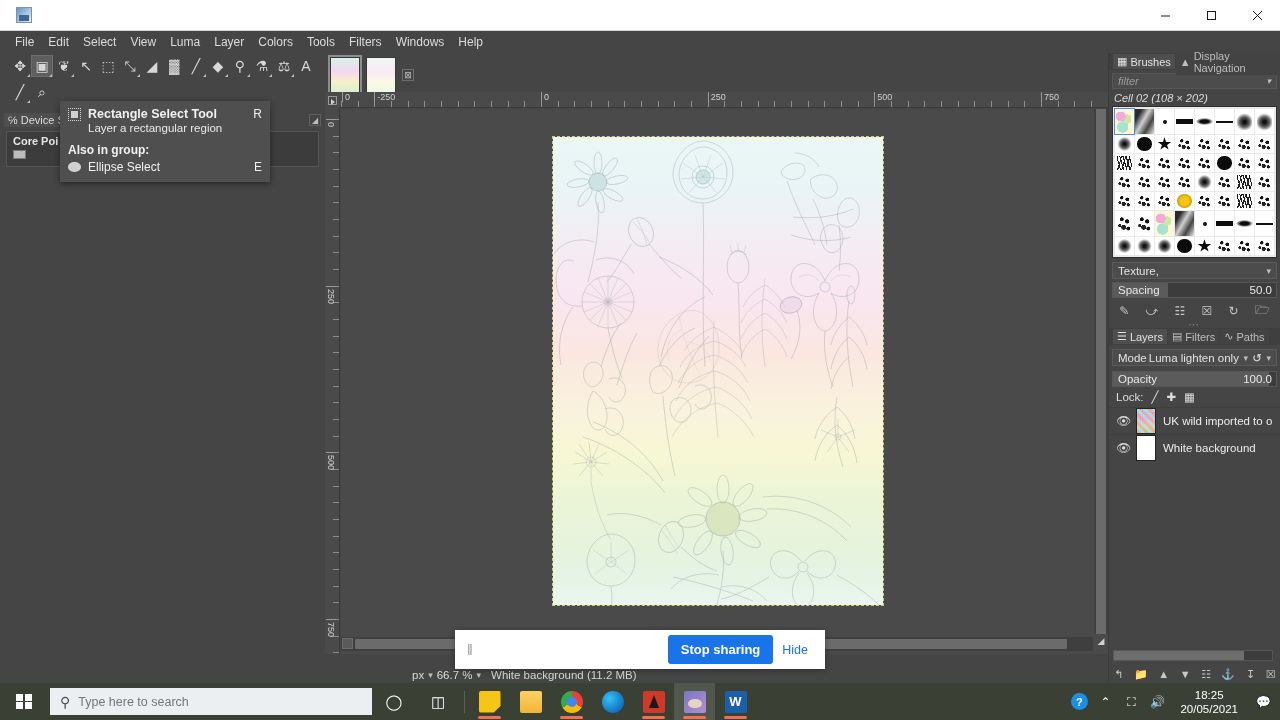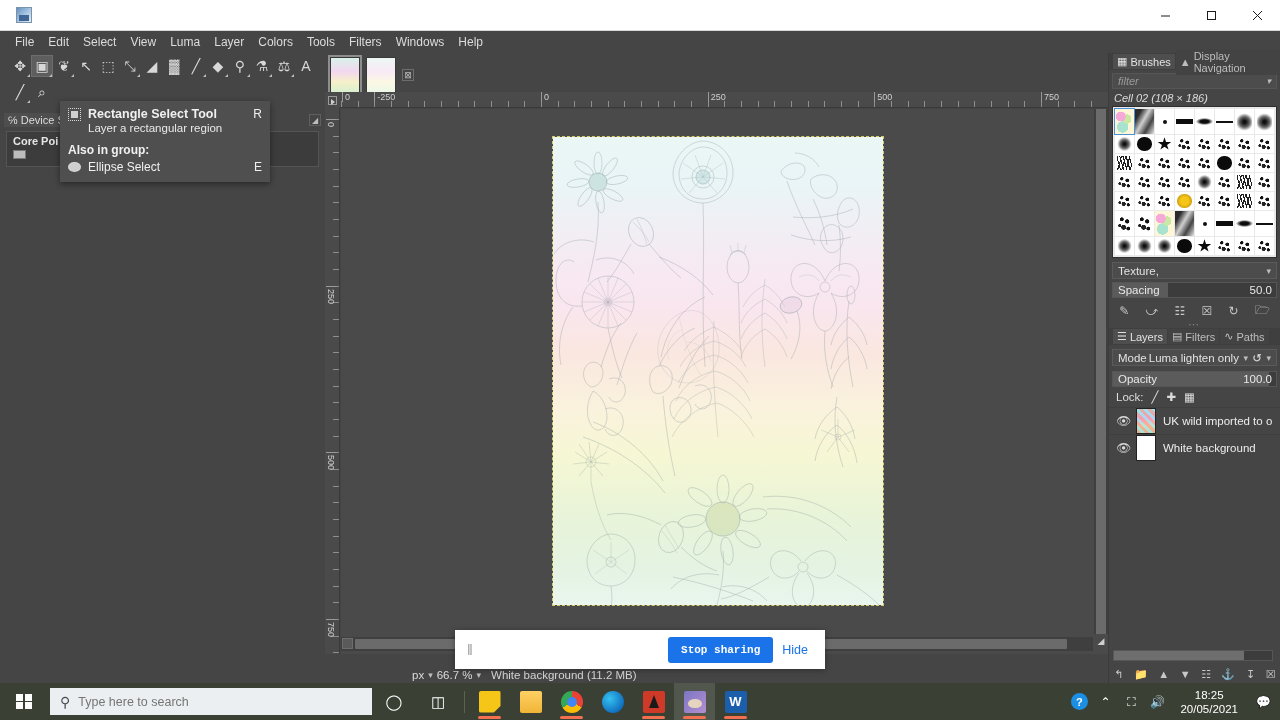--- a/index.html
+++ b/index.html
@@ -299,23 +299,23 @@
 
   
   .sharebar {
     position: absolute; left: 455px; top: 630px; width: 370px; height: 39px;
     background: #ffffff; box-shadow: 0 1px 6px rgba(0,0,0,.35);
     display: flex; align-items: center; padding: 0 8px; z-index: 60;
   }
   .share-grip { color: #9a9a9a; font-size: 14px; letter-spacing: -1px; margin: 0 8px 0 4px; }
   .share-text { font-size: 12.5px; color: #1f1f1f; }
   .share-stop {
-    margin-left: auto; background: #1a73e8; color: #ffffff; font-size: 11px;
+    margin-left: auto; background: #1a73e8; color: #ffffff; font-size: 13px;
     font-weight: bold; padding: 7px 13px; border-radius: 3px; border: none;
-    font-family: Liberation Mono, monospace;
+    font-family: Liberation Sans, sans-serif;
   }
   .share-hide {
     color: #1a73e8; font-size: 12.5px; padding: 7px 9px; background: none;
     border: none; font-family: "Liberation Sans", sans-serif;
   }
 
   
   .taskbar {
     position: absolute; left: 0; top: 683px; width: 1280px; height: 37px;
     background: #3a4034; display: flex; align-items: center;
@@ -900,21 +900,21 @@
         <span>▲</span>
         <span>Display Navigation</span>
       </div>
     </div>
 
     <div class="rd-filter">
       <span>filter</span>
       <span class="chev">▾</span>
     </div>
 
-    <div class="rd-cell">Cell 02 (108 × 186)</div>
+    <div class="rd-cell">Cell 02 (108 × 202)</div>
 
     <div class="brushgrid" id="brushgrid">
         <div class="bcell sel">
           <span style="width: 100%; height: 100%; background: radial-gradient(circle at 30% 30%, rgb(247, 168, 216) 22%, transparent 23%), radial-gradient(circle at 62% 40%, rgb(201, 232, 163) 24%, transparent 25%), radial-gradient(circle at 40% 72%, rgb(168, 227, 207) 26%, transparent 27%), rgb(253, 247, 216);"></span>
         </div>
         <div class="bcell">
           <span style="width: 100%; height: 100%; background: linear-gradient(120deg, rgb(43, 43, 43) 20%, rgb(207, 207, 207) 45%, rgb(68, 68, 68) 70%, rgb(232, 232, 232) 100%);"></span>
         </div>
         <div class="bcell">
           <span style="width: 4px; height: 4px; background: rgb(17, 17, 17); border-radius: 50%;"></span>

